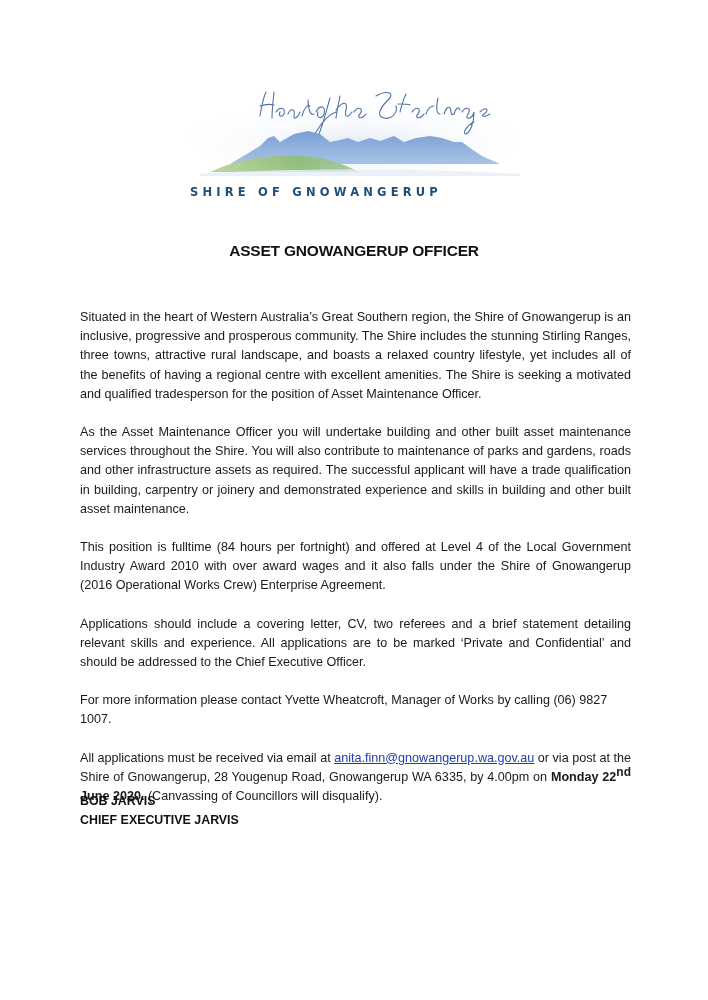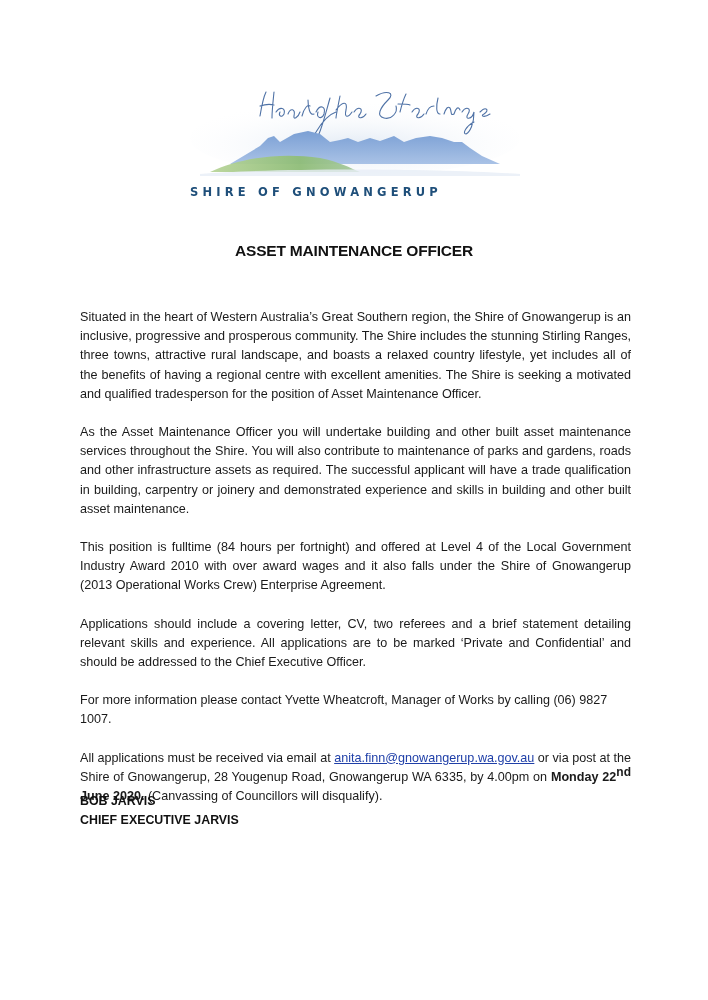--- a/index.html
+++ b/index.html
@@ -119,26 +119,26 @@
          M272 36 C276 30 282 32 278 38 C274 44 282 44 284 36 C284 48 280 56 276 58 C272 58 276 50 284 46
          M290 36 C296 30 300 34 294 38 C290 40 294 42 300 38" fill="none" stroke="#4f72a6" stroke-width="1.1" stroke-linecap="round"></path>
 
     <path d="M40 88 L70 70 L78 62 L84 60 L90 66 L104 58 L118 55 L130 58 L140 66 L150 64 L158 62 L168 66 L180 62 L190 65 L204 60 L214 66 L226 62 L240 60 L252 62 L264 66 L272 66 L280 72 L292 80 L310 88 Z" fill="url(#mtn)"></path>
     <path d="M20 96 C50 82 90 76 130 82 C150 86 160 92 170 96 Z" fill="url(#hill)" opacity="0.95"></path>
     <path d="M10 98 C80 92 240 92 330 98 L330 100 L10 100 Z" fill="#e7eef6" opacity="0.8"></path>
   </svg>
   <div class="logo-caption" style="color: rgb(31, 79, 122);">SHIRE OF GNOWANGERUP</div>
 </div>
 
-<h1 class="title">ASSET MAINTENANCE OFFICER</h1>
+<h1 class="title">ASSET GNOWANGERUP OFFICER</h1>
 
 <div class="body-text">
   <p>Situated in the heart of Western Australia’s Great Southern region, the Shire of Gnowangerup is an inclusive, progressive and prosperous community. The Shire includes the stunning Stirling Ranges, three towns, attractive rural landscape, and boasts a relaxed country lifestyle, yet includes all of the benefits of having a regional centre with excellent amenities. The Shire is seeking a motivated and qualified tradesperson for the position of Asset Maintenance Officer.</p>
   <p>As the Asset Maintenance Officer you will undertake building and other built asset maintenance services throughout the Shire. You will also contribute to maintenance of parks and gardens, roads and other infrastructure assets as required. The successful applicant will have a trade qualification in building, carpentry or joinery and demonstrated experience and skills in building and other built asset maintenance.</p>
-  <p>This position is fulltime (84 hours per fortnight) and offered at Level 4 of the Local Government Industry Award 2010 with over award wages and it also falls under the Shire of Gnowangerup (2013 Operational Works Crew) Enterprise Agreement.</p>
+  <p>This position is fulltime (84 hours per fortnight) and offered at Level 4 of the Local Government Industry Award 2010 with over award wages and it also falls under the Shire of Gnowangerup (2016 Operational Works Crew) Enterprise Agreement.</p>
   <p>Applications should include a covering letter, CV, two referees and a brief statement detailing relevant skills and experience. All applications are to be marked ‘Private and Confidential’ and should be addressed to the Chief Executive Officer.</p>
   <p class="left">For more information please contact Yvette Wheatcroft, Manager of Works by calling (06) 9827 1007.</p>
   <p><span>All applications must be received via email at </span><a class="email-link" href="mailto:anita.finn@gnowangerup.wa.gov.au" style="color: rgb(31, 63, 168);">anita.finn@gnowangerup.wa.gov.au</a><span> or via post at the Shire of Gnowangerup, 28 Yougenup Road, Gnowangerup WA 6335, by 4.00pm on </span><b><span>Monday 22</span><sup>nd</sup><span> June 2020.</span></b><span> (Canvassing of Councillors will disqualify).</span></p>
 </div>
 
 <div class="signature">
   <div>BOB JARVIS</div>
   <div>CHIEF EXECUTIVE JARVIS</div>
 </div>
 

